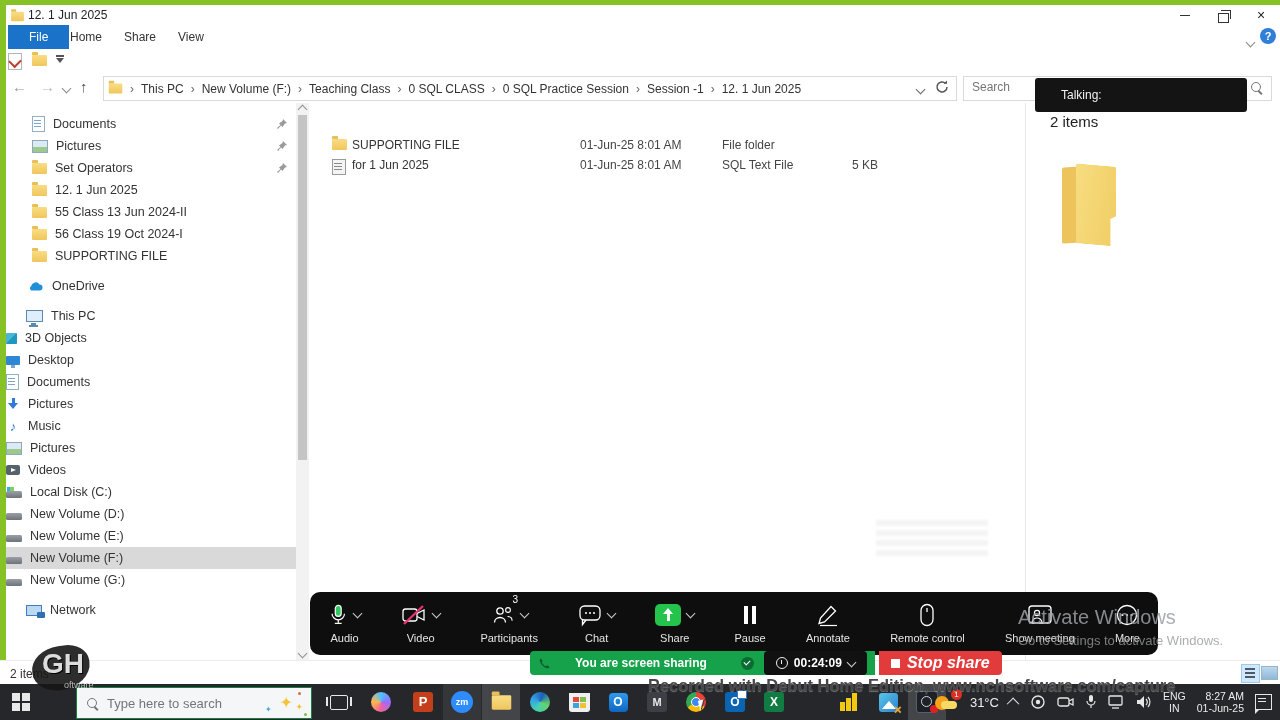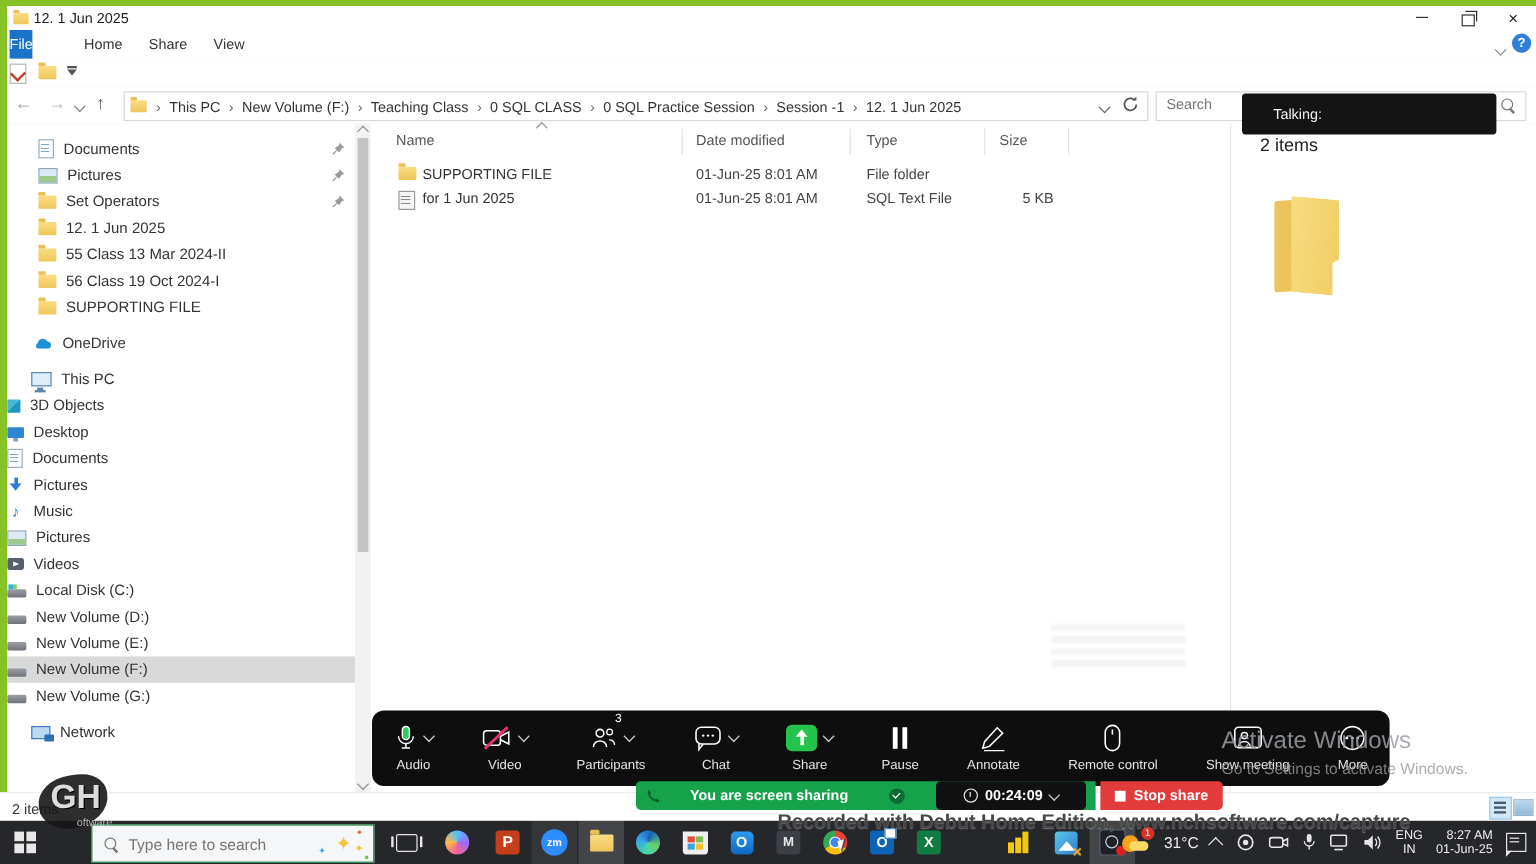--- a/index.html
+++ b/index.html
@@ -14,21 +14,21 @@
   .title-ico{position:absolute;left:10px;top:3px;}
   .title-text{position:absolute;left:28px;top:3px;font-size:12px;color:#222;}
   .winbtn{position:absolute;top:0;width:38px;height:20px;text-align:center;line-height:20px;color:#222;}
   .btn-min{right:76px;} .btn-max{right:38px;} .btn-close{right:0;font-size:14px;}
   .minline{display:inline-block;width:10px;height:1.4px;background:#333;vertical-align:middle;}
   .maxbox{display:inline-block;width:9px;height:8px;border:1.2px solid #333;position:relative;top:3px;background:#fff;}
   .maxbox::before{content:"";position:absolute;left:2px;top:-4px;width:9px;height:8px;border:1.2px solid #333;border-bottom:none;border-left:none;}
   
   .menubar{position:absolute;left:0;top:20px;width:100%;height:24px;background:#fff;border-bottom:1px solid #e8e8e8;}
   .tab{position:absolute;top:0;height:24px;line-height:24px;font-size:12px;color:#333;padding:0 12px;}
-  .tab-file{left:8px;background:#1a73c9;color:#fff;padding:0 0;}
+  .tab-file{left:8px;background:#1a73c9;color:#fff;padding:0 21px;}
   .tab-home{left:58px;} .tab-share{left:112px;} .tab-view{left:166px;}
   .ribbon-collapse{position:absolute;right:26px;top:7px;}
   .help-circle{position:absolute;right:4px;top:3px;width:16px;height:16px;border-radius:50%;background:#2f7fd6;color:#fff;font-size:11px;font-weight:bold;text-align:center;line-height:16px;}
   
   .qat{position:absolute;left:0;top:44px;width:100%;height:24px;background:#fff;border-bottom:1px solid #ededed;}
   .qat-doc{position:absolute;left:8px;top:4px;width:12px;height:15px;background:#fff;border:1px solid #b6b6b6;}
   .qat-doc::before{content:"";position:absolute;left:1px;top:3px;width:8px;height:7px;border-left:2px solid #c43b2e;border-bottom:2px solid #c43b2e;transform:rotate(-45deg);}
   .qat-chevdn{position:absolute;left:56px;top:9px;width:0;height:0;border-left:4px solid transparent;border-right:4px solid transparent;border-top:5px solid #555;}
   .qat-chevdn::before{content:"";position:absolute;left:-4px;top:-8px;width:8px;height:1.5px;background:#555;}
   
@@ -128,27 +128,27 @@
   .share-btn-ico::after{content:"";position:absolute;left:11.5px;top:9px;width:3px;height:8px;background:#fff;}
   .pause-ico{width:14px;height:18px;position:relative;}
   .pause-ico::before,.pause-ico::after{content:"";position:absolute;top:0;width:4px;height:18px;background:#fff;}
   .pause-ico::before{left:1px;} .pause-ico::after{right:1px;}
   
   .sharebar{position:absolute;left:530px;top:651px;height:24px;z-index:60;display:flex;}
   .sb-green{background:#16a24a;border-radius:4px 0 0 4px;display:flex;align-items:center;padding:0 8px;gap:10px;}
   .sb-msg{color:#fff;font-weight:bold;font-size:12px;white-space:nowrap;padding:0 24px 0 14px;}
   .shield{width:13px;height:13px;background:#0a6b33;border-radius:50% 50% 50% 50%/45% 45% 55% 55%;position:relative;}
   .shield::after{content:"";position:absolute;left:3.5px;top:3px;width:5px;height:3px;border-left:1.6px solid #fff;border-bottom:1.6px solid #fff;transform:rotate(-45deg);}
-  .timer-pill{background:#111;border-radius:4px;height:24px;display:flex;align-items:center;gap:6px;padding:0 23px;margin-left:16px;}
+  .timer-pill{background:#111;border-radius:4px;height:24px;display:flex;align-items:center;gap:6px;padding:0 12px;margin-left:0;}
   .clock{width:10px;height:10px;border:1.4px solid #eee;border-radius:50%;position:relative;}
   .clock::after{content:"";position:absolute;left:4px;top:2px;width:1.4px;height:3.5px;background:#eee;}
   .timer-txt{color:#fff;font-size:12px;font-weight:bold;}
   .stopshare{background:#e23b3b;border-radius:0 4px 4px 0;margin-left:4px;display:flex;align-items:center;gap:7px;padding:0 12px;}
   .stop-sq{width:9px;height:9px;background:#fff;}
-  .stop-txt{color:#fff;font-weight:bold;font-size:12px;white-space:nowrap;}
+  .stop-txt{color:#fff;font-weight:bold;font-size:16px;white-space:nowrap;font-style:italic;}
   
   .activate{position:absolute;left:1018px;top:606px;z-index:70;color:rgba(155,160,165,.85);}
   .activate .l1{font-size:20px;}
   .activate .l2{font-size:13px;margin-top:4px;color:rgba(150,152,155,.8);}
   .recorded{position:absolute;left:648px;top:676px;z-index:95;font-size:16.5px;font-weight:bold;color:#474747;text-shadow:0 1px 1px rgba(255,255,255,.35);white-space:nowrap;}
   .ghlogo{position:absolute;left:20px;top:642px;width:100px;height:56px;z-index:96;}
   .gh-blob{position:absolute;left:12px;top:4px;width:58px;height:44px;background:#161616;border-radius:50% 40% 55% 45%;opacity:.9;transform:rotate(-8deg);}
   .gh-txt{position:absolute;left:22px;top:6px;font-size:28px;font-weight:bold;color:#dcdcdc;text-shadow:1px 1px 0 #000;}
   .gh-sub{position:absolute;left:44px;top:38px;font-size:9px;color:#b9b9b9;}
   
@@ -299,21 +299,21 @@
           <svg class="pin" viewBox="0 0 12 12">
             <path d="M7 1l4 4-2 .5L6.5 9 5 7.5 2 11 1 10l3.5-3L3 5.5 6.5 3z" fill="#9a9a9a"></path>
           </svg>
         </div>
       <div class="titem ind1">
           <span class="folder-ico"></span>
           <span class="lbl">12. 1 Jun 2025</span>
         </div>
       <div class="titem ind1">
           <span class="folder-ico"></span>
-          <span class="lbl">55 Class 13 Mar 2024-II</span>
+          <span class="lbl">55 Class 13 Jun 2024-II</span>
         </div>
       <div class="titem ind1">
           <span class="folder-ico"></span>
           <span class="lbl">56 Class 19 Oct 2024-I</span>
         </div>
       <div class="titem ind1">
           <span class="folder-ico"></span>
           <span class="lbl">SUPPORTING FILE</span>
         </div>
       <div class="gap8"></div>
@@ -383,31 +383,20 @@
         </div>
     </div>
 
     <div class="sb-scroll">
       <span class="sb-up"></span>
       <span class="sb-thumb"></span>
       <span class="sb-dn"></span>
     </div>
 
     <div class="filelist">
-      <div class="flhead">
-        <span class="fl-col c-name">Name</span>
-        <span class="sortup"></span>
-        <span class="fl-col c-date">Date modified</span>
-        <span class="fl-col c-type">Type</span>
-        <span class="fl-col c-size">Size</span>
-        <span class="col-div d1"></span>
-          <span class="col-div d2"></span>
-          <span class="col-div d3"></span>
-          <span class="col-div d4"></span>
-      </div>
       <div class="flrow r1">
         <span class="row-ico folder-ico"></span>
         <span class="fcell f-name">SUPPORTING FILE</span>
         <span class="fcell f-date">01-Jun-25 8:01 AM</span>
         <span class="fcell f-type">File folder</span>
         <span class="fcell f-size"></span>
       </div>
       <div class="flrow r2">
         <span class="row-ico sql-ico"></span>
         <span class="fcell f-name">for 1 Jun 2025</span>

